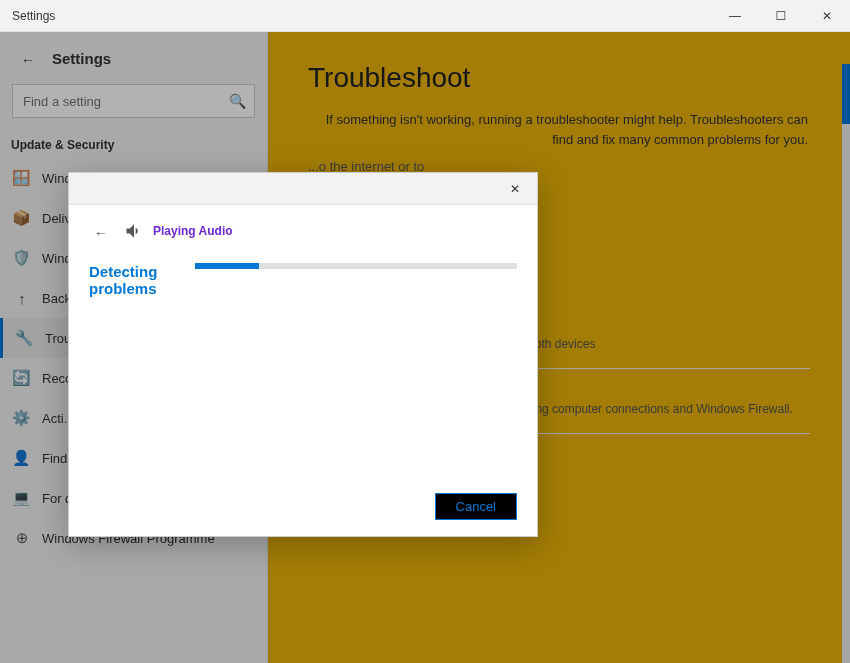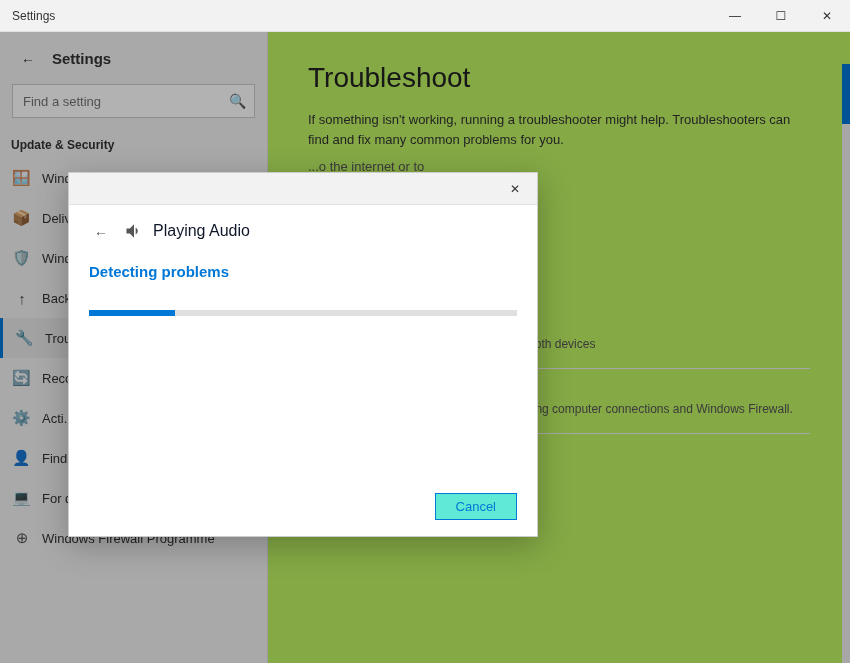--- a/index.html
+++ b/index.html
@@ -133,37 +133,38 @@
       margin-right: 10px;
       font-size: 15px;
       flex-shrink: 0;
       color: #555;
     }
     .sidebar-item-label { font-size: 13px; }
 
     
     .main-content {
       flex: 1;
-      background: #bef264;
+      background: #eab308;
       padding: 30px 40px;
       overflow-y: auto;
       position: relative;
     }
     .main-title {
       font-size: 28px;
       font-weight: 300;
       color: #222;
       margin-bottom: 16px;
     }
     .main-description {
       font-size: 13px;
       color: #333;
       line-height: 1.5;
       max-width: 500px;
       margin-bottom: 8px;
+      text-align: right;
     }
 
     .troubleshoot-section {
       margin-bottom: 20px;
     }
     .troubleshoot-item {
       display: flex;
       align-items: flex-start;
       padding: 14px 0;
       border-bottom: 1px solid #f0f0f0;
@@ -295,28 +296,29 @@
     }
     .dialog-icon {
       width: 22px;
       height: 22px;
       display: flex;
       align-items: center;
       justify-content: center;
       margin-right: 8px;
     }
     .dialog-title-text {
-      font-size: 16px;
-      color: #0f172a;
+      font-size: 12px;
+      color: #6d28d9;
+      font-weight: bold;
     }
     .dialog-body {
       flex: 1;
       padding: 10px 20px 20px 20px;
       display: flex;
-      flex-direction: column;
+      flex-direction: row;
     }
     .dialog-status-text {
       font-size: 15px;
       font-weight: 600;
       color: #0078d7;
       margin-bottom: 30px;
     }
     .progress-container {
       width: 100%;
       height: 6px;
@@ -335,21 +337,21 @@
     }
     .dialog-footer {
       display: flex;
       justify-content: flex-end;
       padding: 0 20px 16px 20px;
       flex-shrink: 0;
     }
     .cancel-btn {
       padding: 5px 20px;
       border: 1px solid #0078d7;
-      background: #5eead4;
+      background: #000000;
       color: #0078d7;
       font-size: 13px;
       cursor: pointer;
       min-width: 80px;
       text-align: center;
     }
   </style>
 </head>
 <body>
 

